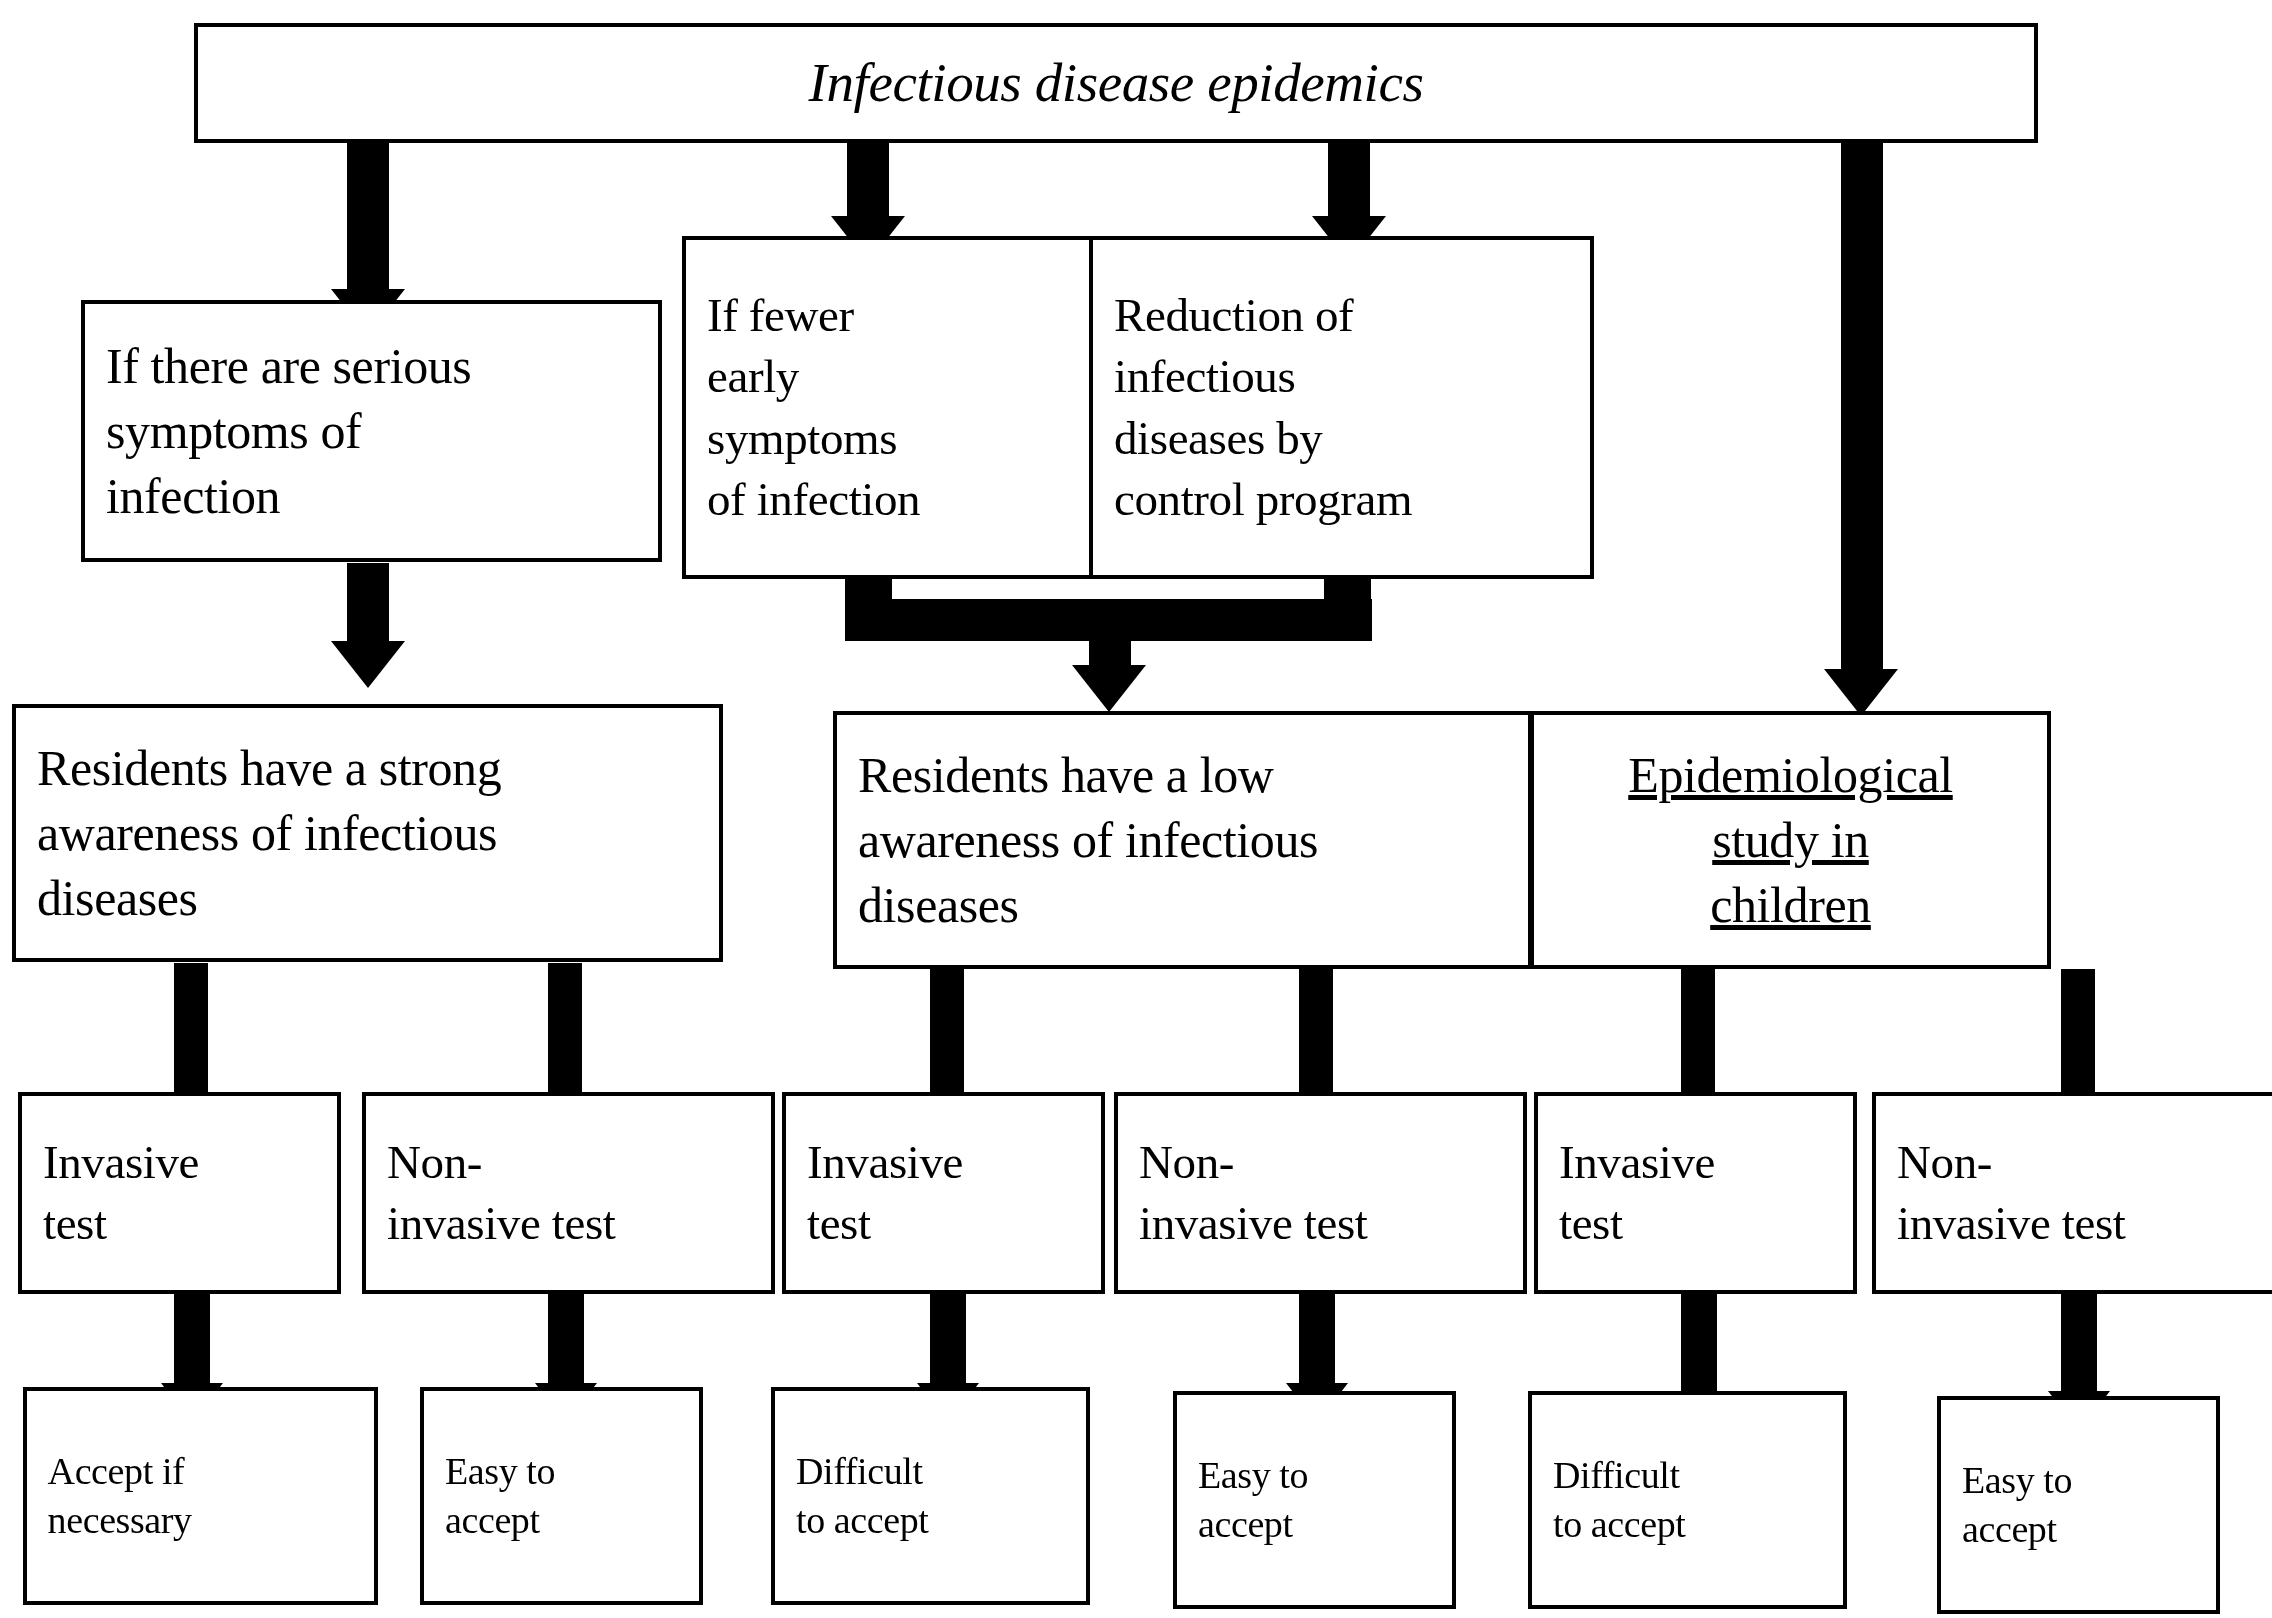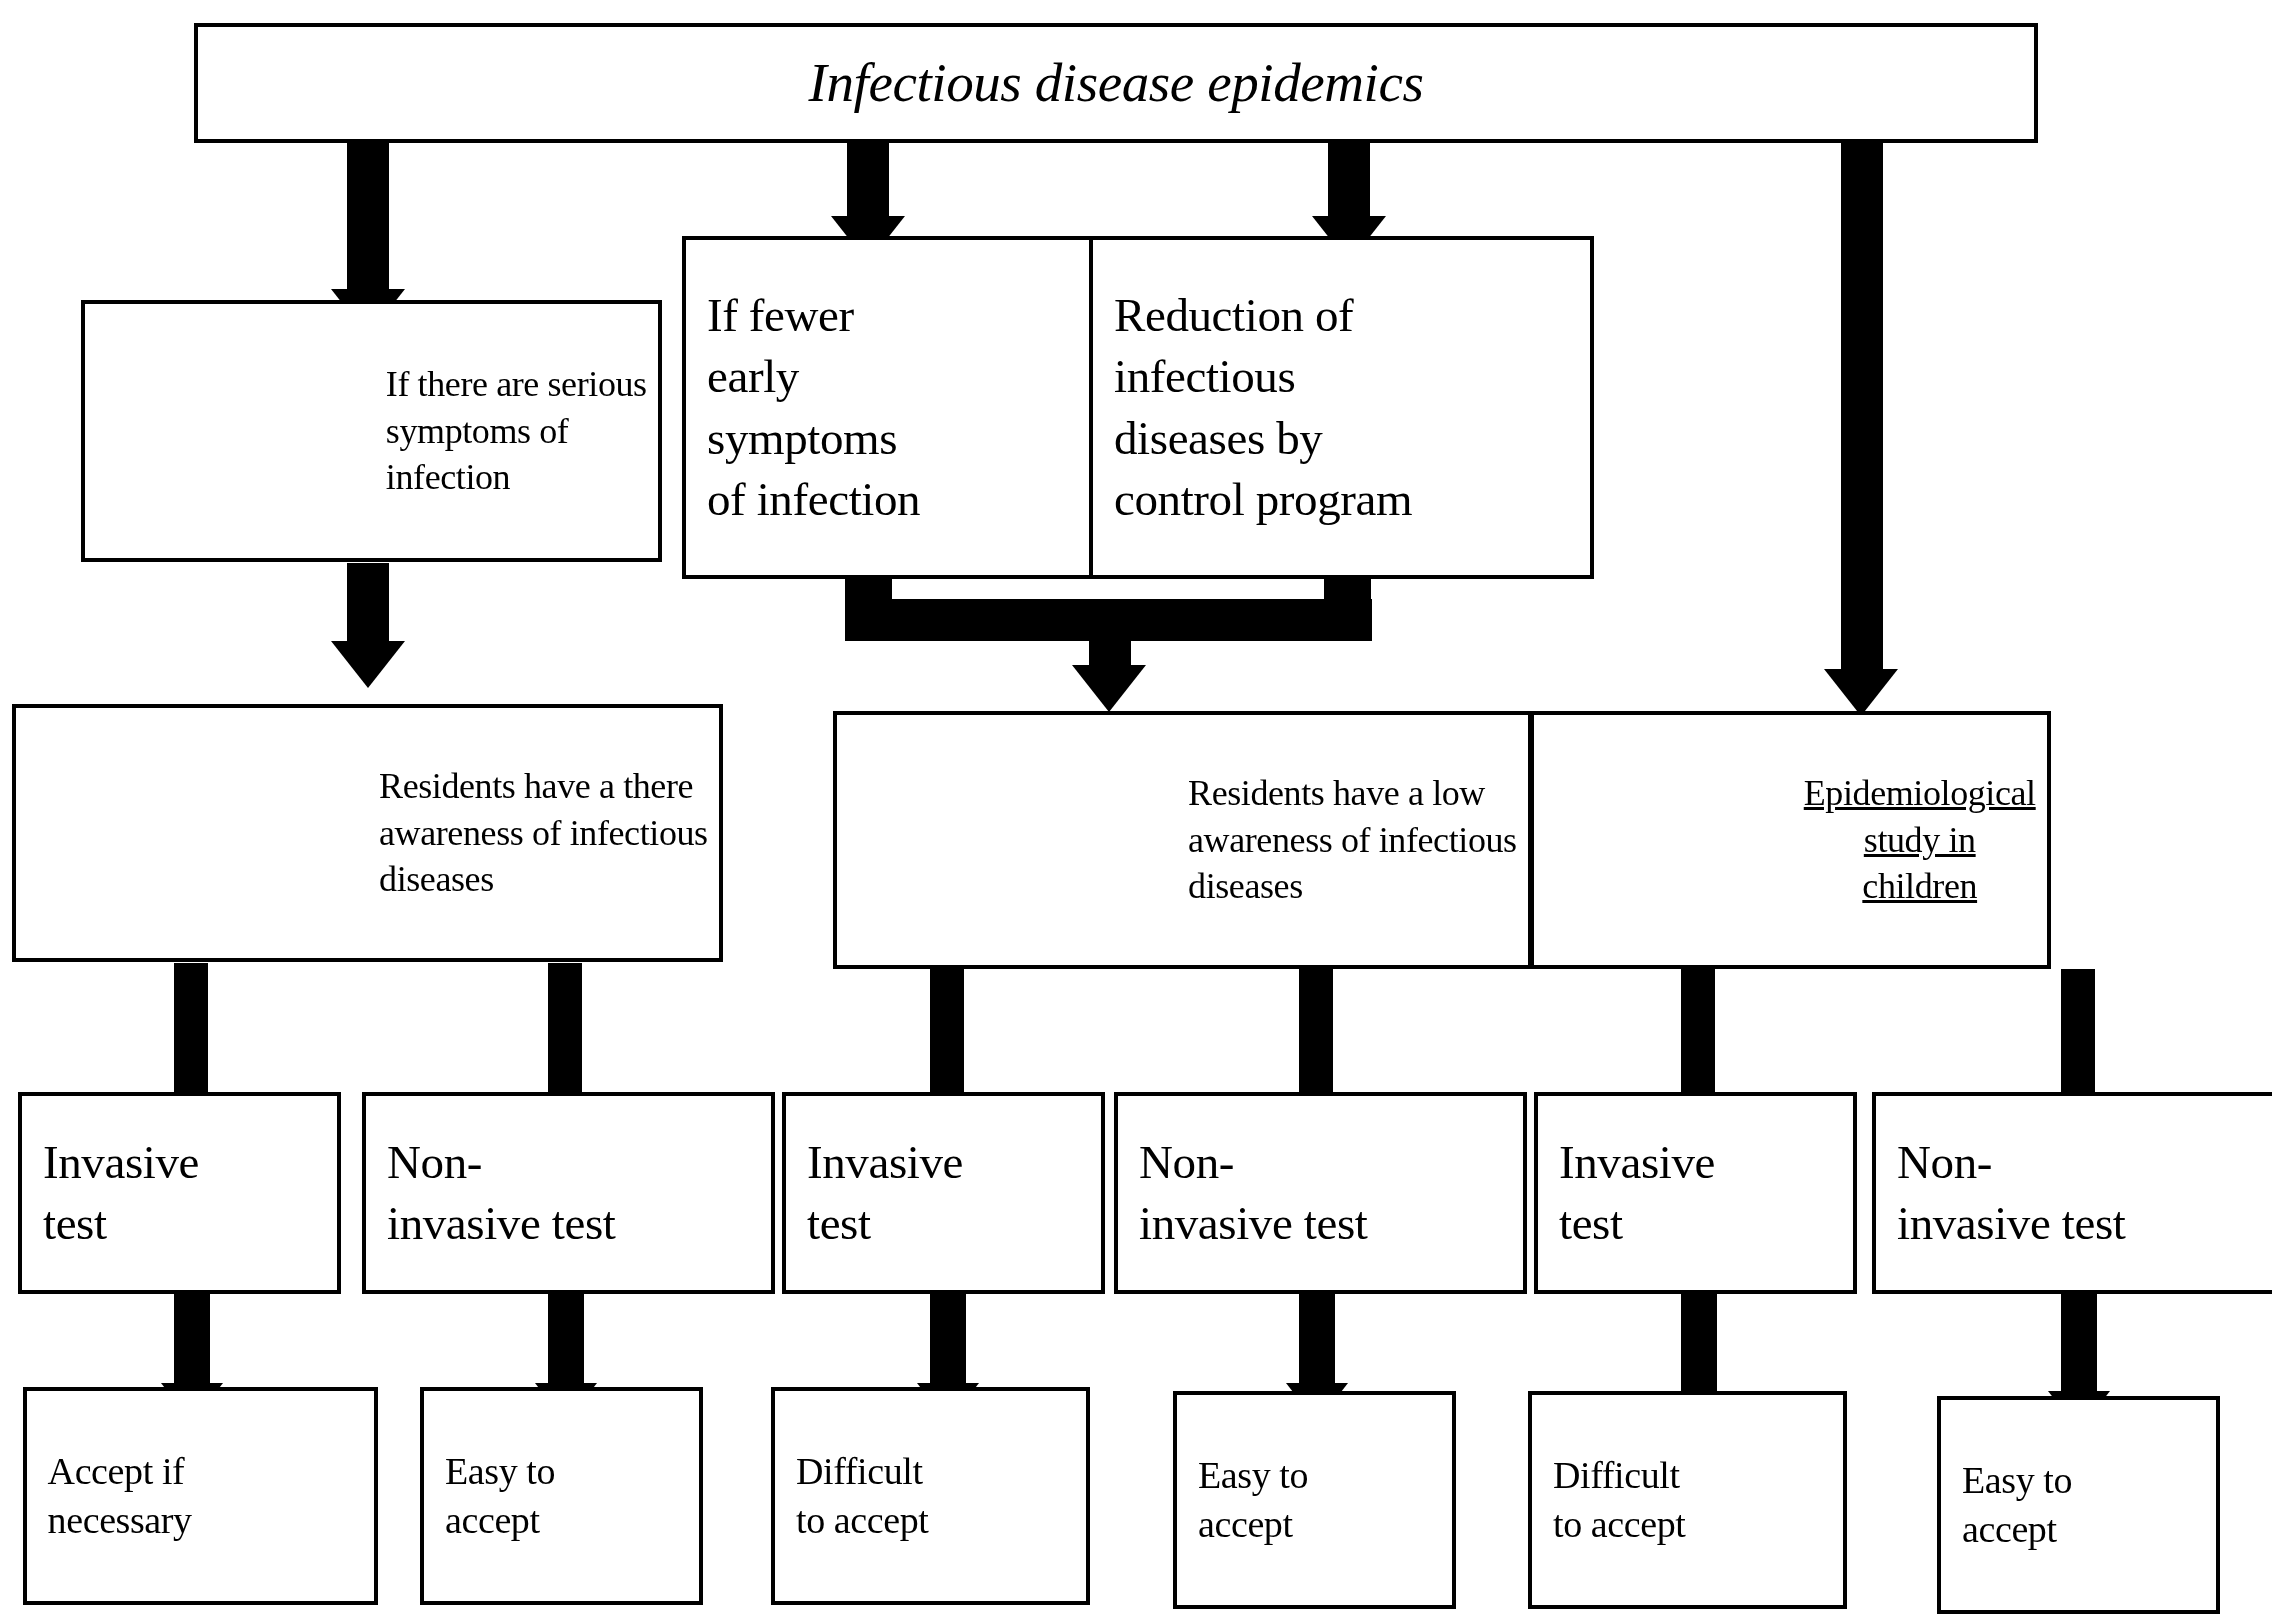--- a/index.html
+++ b/index.html
@@ -26,21 +26,21 @@
     display:block;
     white-space:pre-line;
     line-height:1.30;
     letter-spacing:-0.4px;
   }
   .al-left  .txt{ text-align:left;  padding-left:21px; padding-right:11.3px;}
   .al-center .txt{ text-align:center; padding-left:11.3px; padding-right:11.3px;}
 
   
   .fs-title{font-size:55px;font-style:italic;}
-  .fs-big{font-size:36px;align-items:flex-end;}
+  .fs-big{font-size:50px;}
   .fs-med{font-size:47px;}
   .fs-sm{font-size:38px;}
 
   
   .shaft{
     position:absolute;
     background:#000000;
   }
   .head{
     position:absolute;
@@ -102,21 +102,21 @@
   <div class="shaft" style="left:347px;top:563px;width:42px;height:85px;"></div>
   <div class="head" style="left:331px;top:641px;"></div>
 
   <div class="shaft" style="left:845px;top:579px;width:47px;height:48px;"></div>
   <div class="shaft" style="left:1324px;top:579px;width:47px;height:48px;"></div>
   <div class="hbar" style="left:845px;top:599px;width:527px;height:42px;"></div>
   <div class="shaft" style="left:1089px;top:638px;width:42px;height:34px;"></div>
   <div class="head" style="left:1072px;top:665px;"></div>
 
   <div class="box al-left fs-big" style="left:12px;top:704px;width:711px;height:258px;">
-    <span class="txt">Residents have a there
+    <span class="txt">Residents have a strong
 awareness of infectious
 diseases</span>
   </div>
 
   <div class="box al-left fs-big" style="left:833px;top:711px;width:699px;height:258px;">
     <span class="txt">Residents have a low
 awareness of infectious
 diseases</span>
   </div>
 

